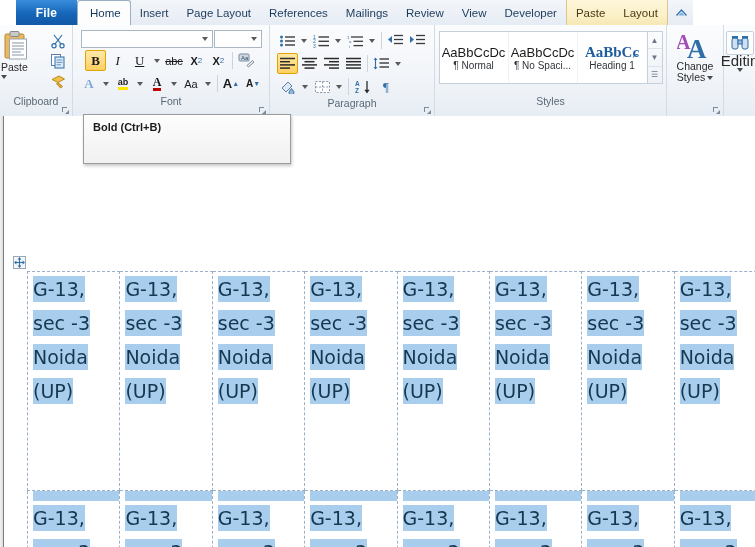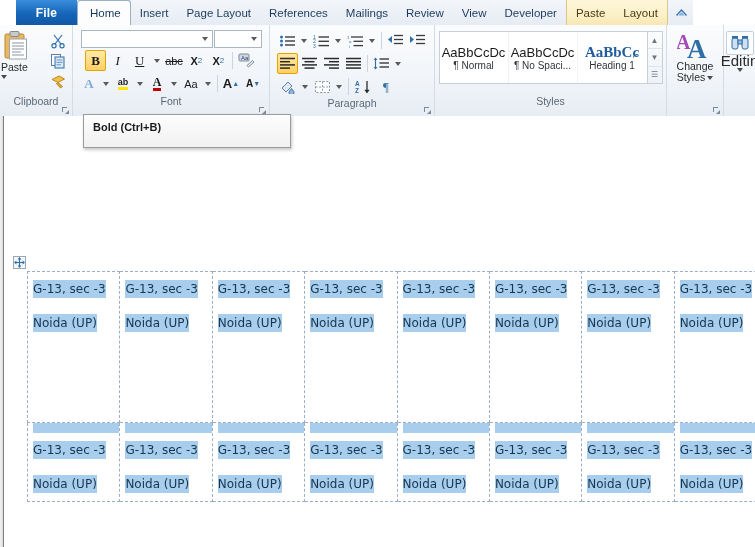--- a/index.html
+++ b/index.html
@@ -177,32 +177,32 @@
   .doc-table td{
     width:92px;vertical-align:top;
     border-right:1px dashed #9ab0c8;
     border-bottom:1px dashed #9ab0c8;
     padding:0 0 0 5px;box-sizing:border-box;
   }
   .doc-table tr.first td{border-top:1px dashed #9ab0c8;}
   .doc-table td.leftedge{border-left:1px dashed #9ab0c8;}
   .cell-txt{
     font-family:"DejaVu Sans", sans-serif;
-    font-size:12px;line-height:34px;color:#15374f;
+    font-size:19px;line-height:34px;color:#15374f;
     background:#a8cded;
     display:inline;
     box-decoration-break:clone;-webkit-box-decoration-break:clone;
     padding:2px 0;
   }
   .cell-pad{height:82px;background:transparent;}
   .rowgap{height:10px;background:#a8cded;}
 
   
   .tooltip{
-    position:absolute;left:83px;top:114px;width:208px;height:34px;
+    position:absolute;left:83px;top:114px;width:208px;height:50px;
     background:linear-gradient(#fdfdfd,#f1f1f1);
     border:1px solid #9b9b9b;
     box-shadow:1px 2px 3px rgba(0,0,0,.22);
     box-sizing:border-box;
     padding:6px 9px 8px 9px;
     z-index:40;
   }
   .tt-title{font-size:11px;font-weight:bold;color:#1b1b1b;line-height:13px;}
   .tt-body{font-size:11px;color:#1b1b1b;line-height:13px;margin-top:9px;}
 

